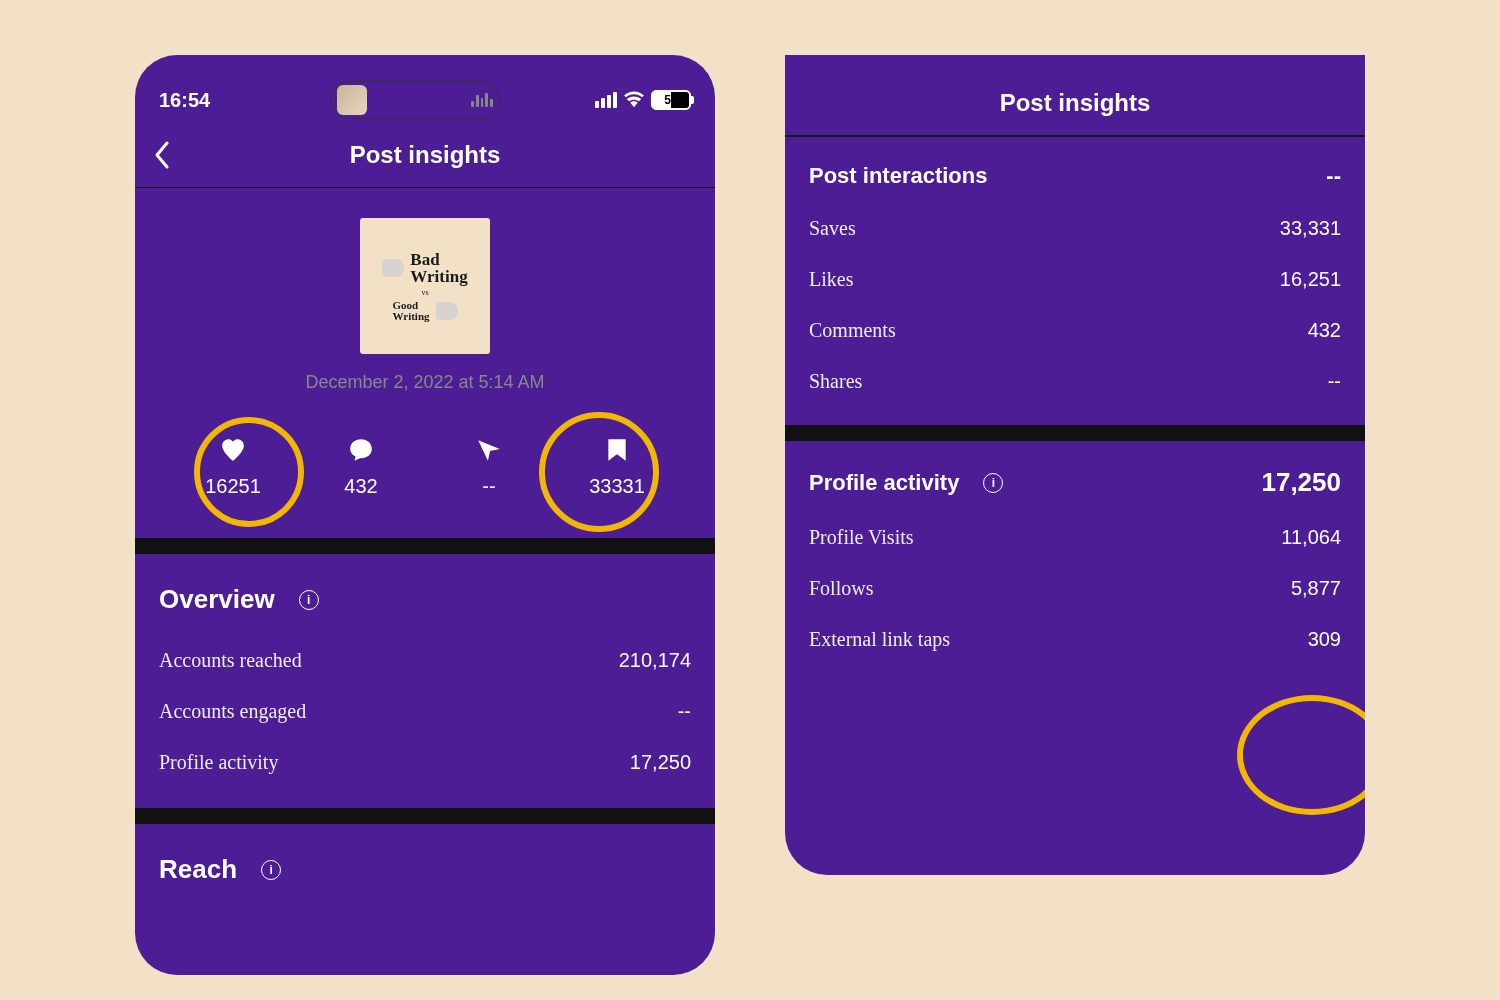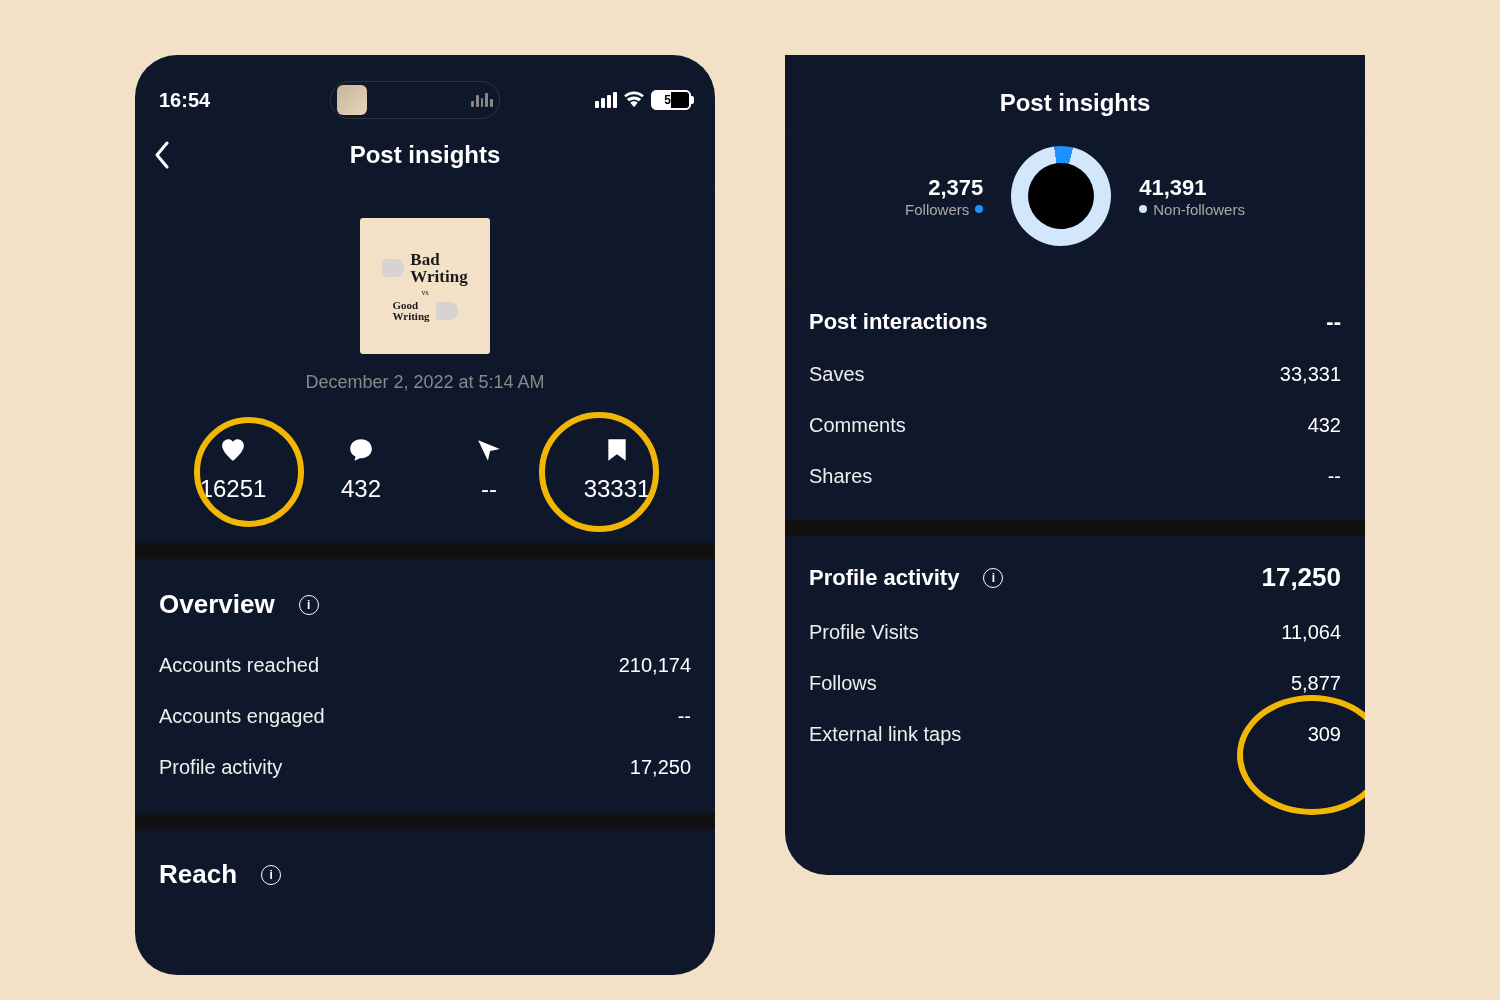--- a/index.html
+++ b/index.html
@@ -10,21 +10,21 @@
     font-family: -apple-system, BlinkMacSystemFont, "Segoe UI", Helvetica, Arial, sans-serif;
     display: flex;
     justify-content: center;
     align-items: flex-start;
     gap: 70px;
     padding-top: 55px;
     overflow: hidden;
   }
   .phone {
     width: 580px;
-    background: #0f172a;
+    background: #4c1d95;
     border-radius: 42px;
     color: #fff;
     padding: 18px 0 0 0;
     position: relative;
     overflow: hidden;
   }
   .phone.right {
     border-radius: 0 0 42px 42px;
     padding-top: 30px;
   }
@@ -122,21 +122,21 @@
   .thumb-hand.down{transform:scaleY(-1);}
   .post-date { color:#888; font-size:18px; }
 
   
   .stat-row {
     display:flex; justify-content:space-around; align-items:center;
     padding: 30px 10px 40px; position:relative;
   }
   .stat { text-align:center; width:25%; }
   .stat .icon { height:26px; display:flex; align-items:center; justify-content:center; margin-bottom:12px; }
-  .stat .val { font-size:24px; font-weight:500;text-align:center; }
+  .stat .val { font-size:20px; font-weight:500;text-align:center; }
   .yellow-circle{
     position:absolute; border:6px solid #f2b705; border-radius:50%;
     pointer-events:none;
   }
   .yc1{ width:110px; height:110px; left:35px; top:10px; }
   .yc2{ width:120px; height:120px; right:32px; top:5px; }
 
   .thick-divider{ height:16px; background:#111; margin:0 -24px; }
   .thin-divider{ height:1px; background:#1a1a1a; margin:0 -24px; }
 
@@ -148,21 +148,21 @@
   .section-title .left{ display:flex; align-items:center; gap:24px; }
   .info-icon{
     width:20px;height:20px;border:1.5px solid #fff;border-radius:50%;
     display:inline-flex;align-items:center;justify-content:center;
     font-size:12px; font-weight:700;
   }
   .kv{
     display:flex; justify-content:space-between; align-items:center;
     padding:14px 0; font-size:20px;
   }
-  .kv .k{ color:#eee; }
+  .kv .k{ color:#eee;font-family:Liberation Serif, serif; }
   .kv .v{ color:#fff; }
   .section-title.small{ font-size:22px; padding:26px 0 14px; }
   .section-title .right-val{ font-size:26px; font-weight:700; }
 
   
   .donut-wrap{
     display:flex; align-items:center; justify-content:center; gap:28px;
     padding: 10px 0 36px;
   }
   .donut-side{ text-align:right; }
@@ -327,47 +327,34 @@
       </div>
     </div>
   </div>
 </div>
 
 <div class="phone right" style="height:820px; position:relative;">
   <div class="right-title">Post insights</div>
   <div class="inner">
     <div class="thin-divider"></div>
 
-    <div class="donut-wrap">
-      <div class="donut-side">
-        <div class="num">2,375</div>
-        <div class="lbl">
-          <span>Followers</span>
-          <span class="dot blue"></span>
-        </div>
-      </div>
-      <div class="donut"></div>
-      <div class="donut-side right">
-        <div class="num">41,391</div>
-        <div class="lbl">
-          <span class="dot light"></span>
-          <span>Non-followers</span>
-        </div>
-      </div>
-    </div>
 
     <div class="thin-divider"></div>
 
     <div class="section-title small">
       <span>Post interactions</span>
       <span class="right-val" style="font-size:22px;">--</span>
     </div>
     <div class="kv">
       <span class="k">Saves</span>
       <span class="v">33,331</span>
+    </div>
+    <div class="kv">
+      <span class="k">Likes</span>
+      <span class="v">16,251</span>
     </div>
     <div class="kv">
       <span class="k">Comments</span>
       <span class="v">432</span>
     </div>
     <div class="kv">
       <span class="k">Shares</span>
       <span class="v">--</span>
     </div>
 

